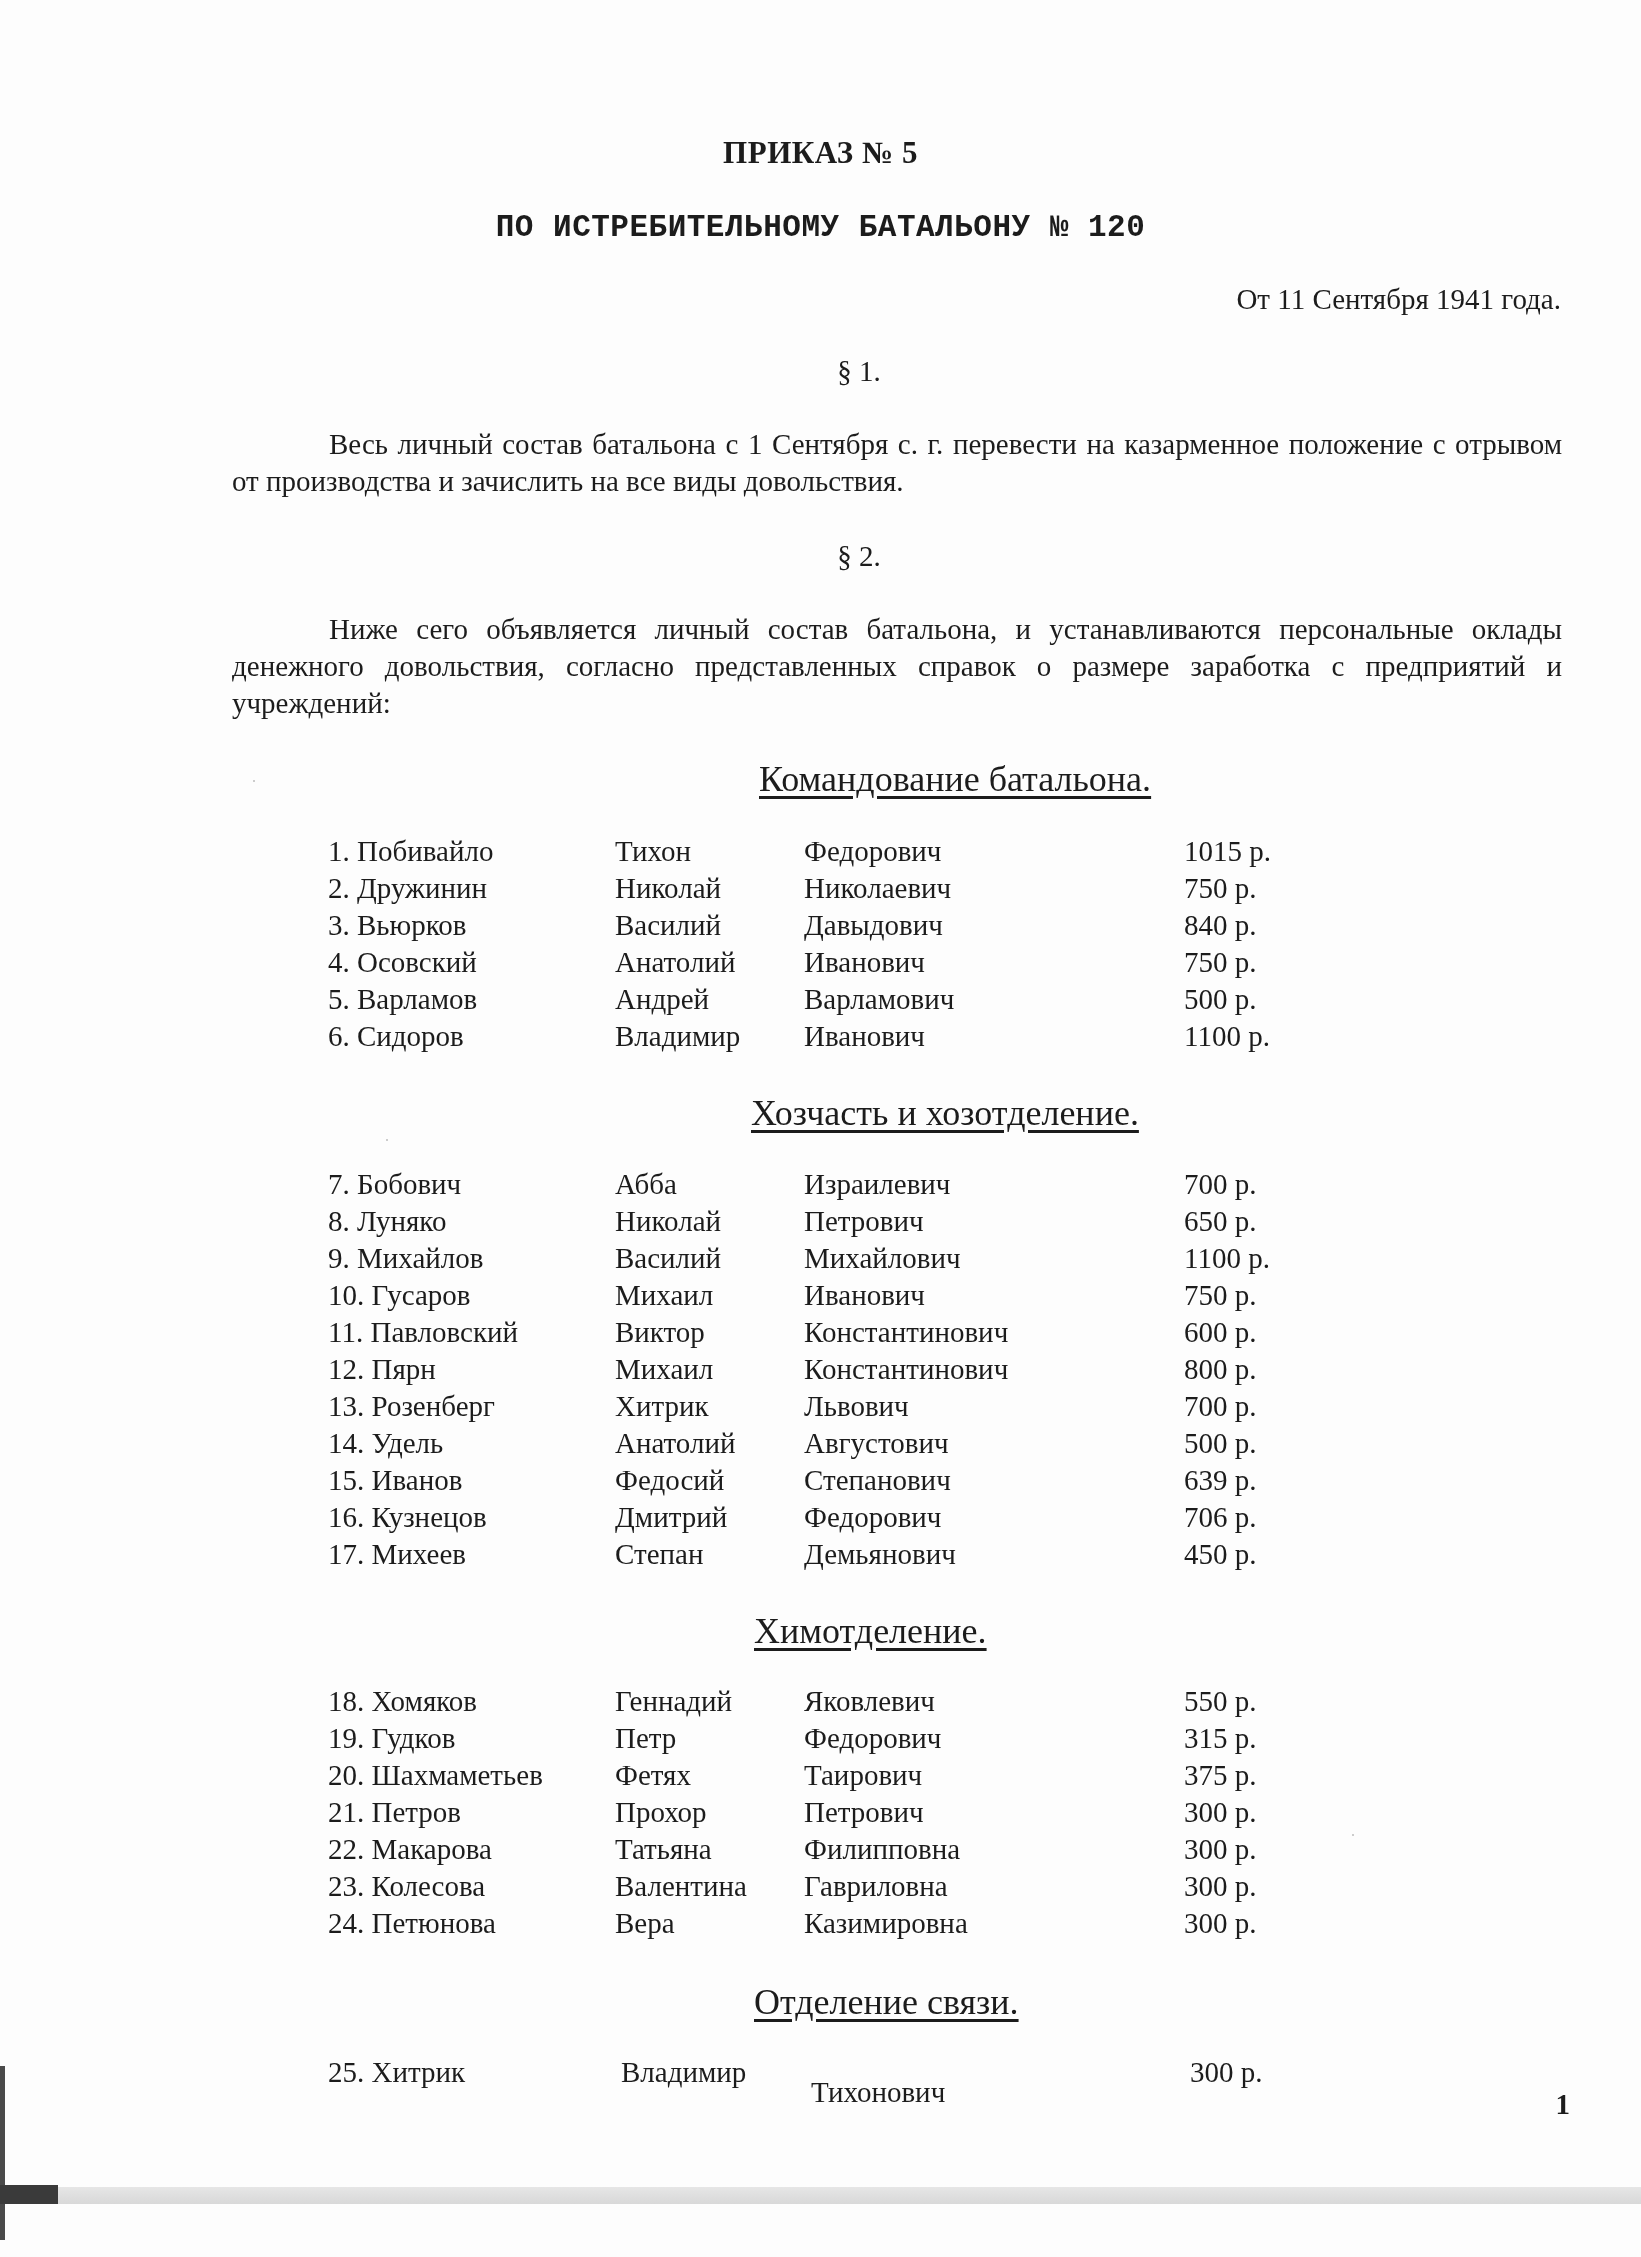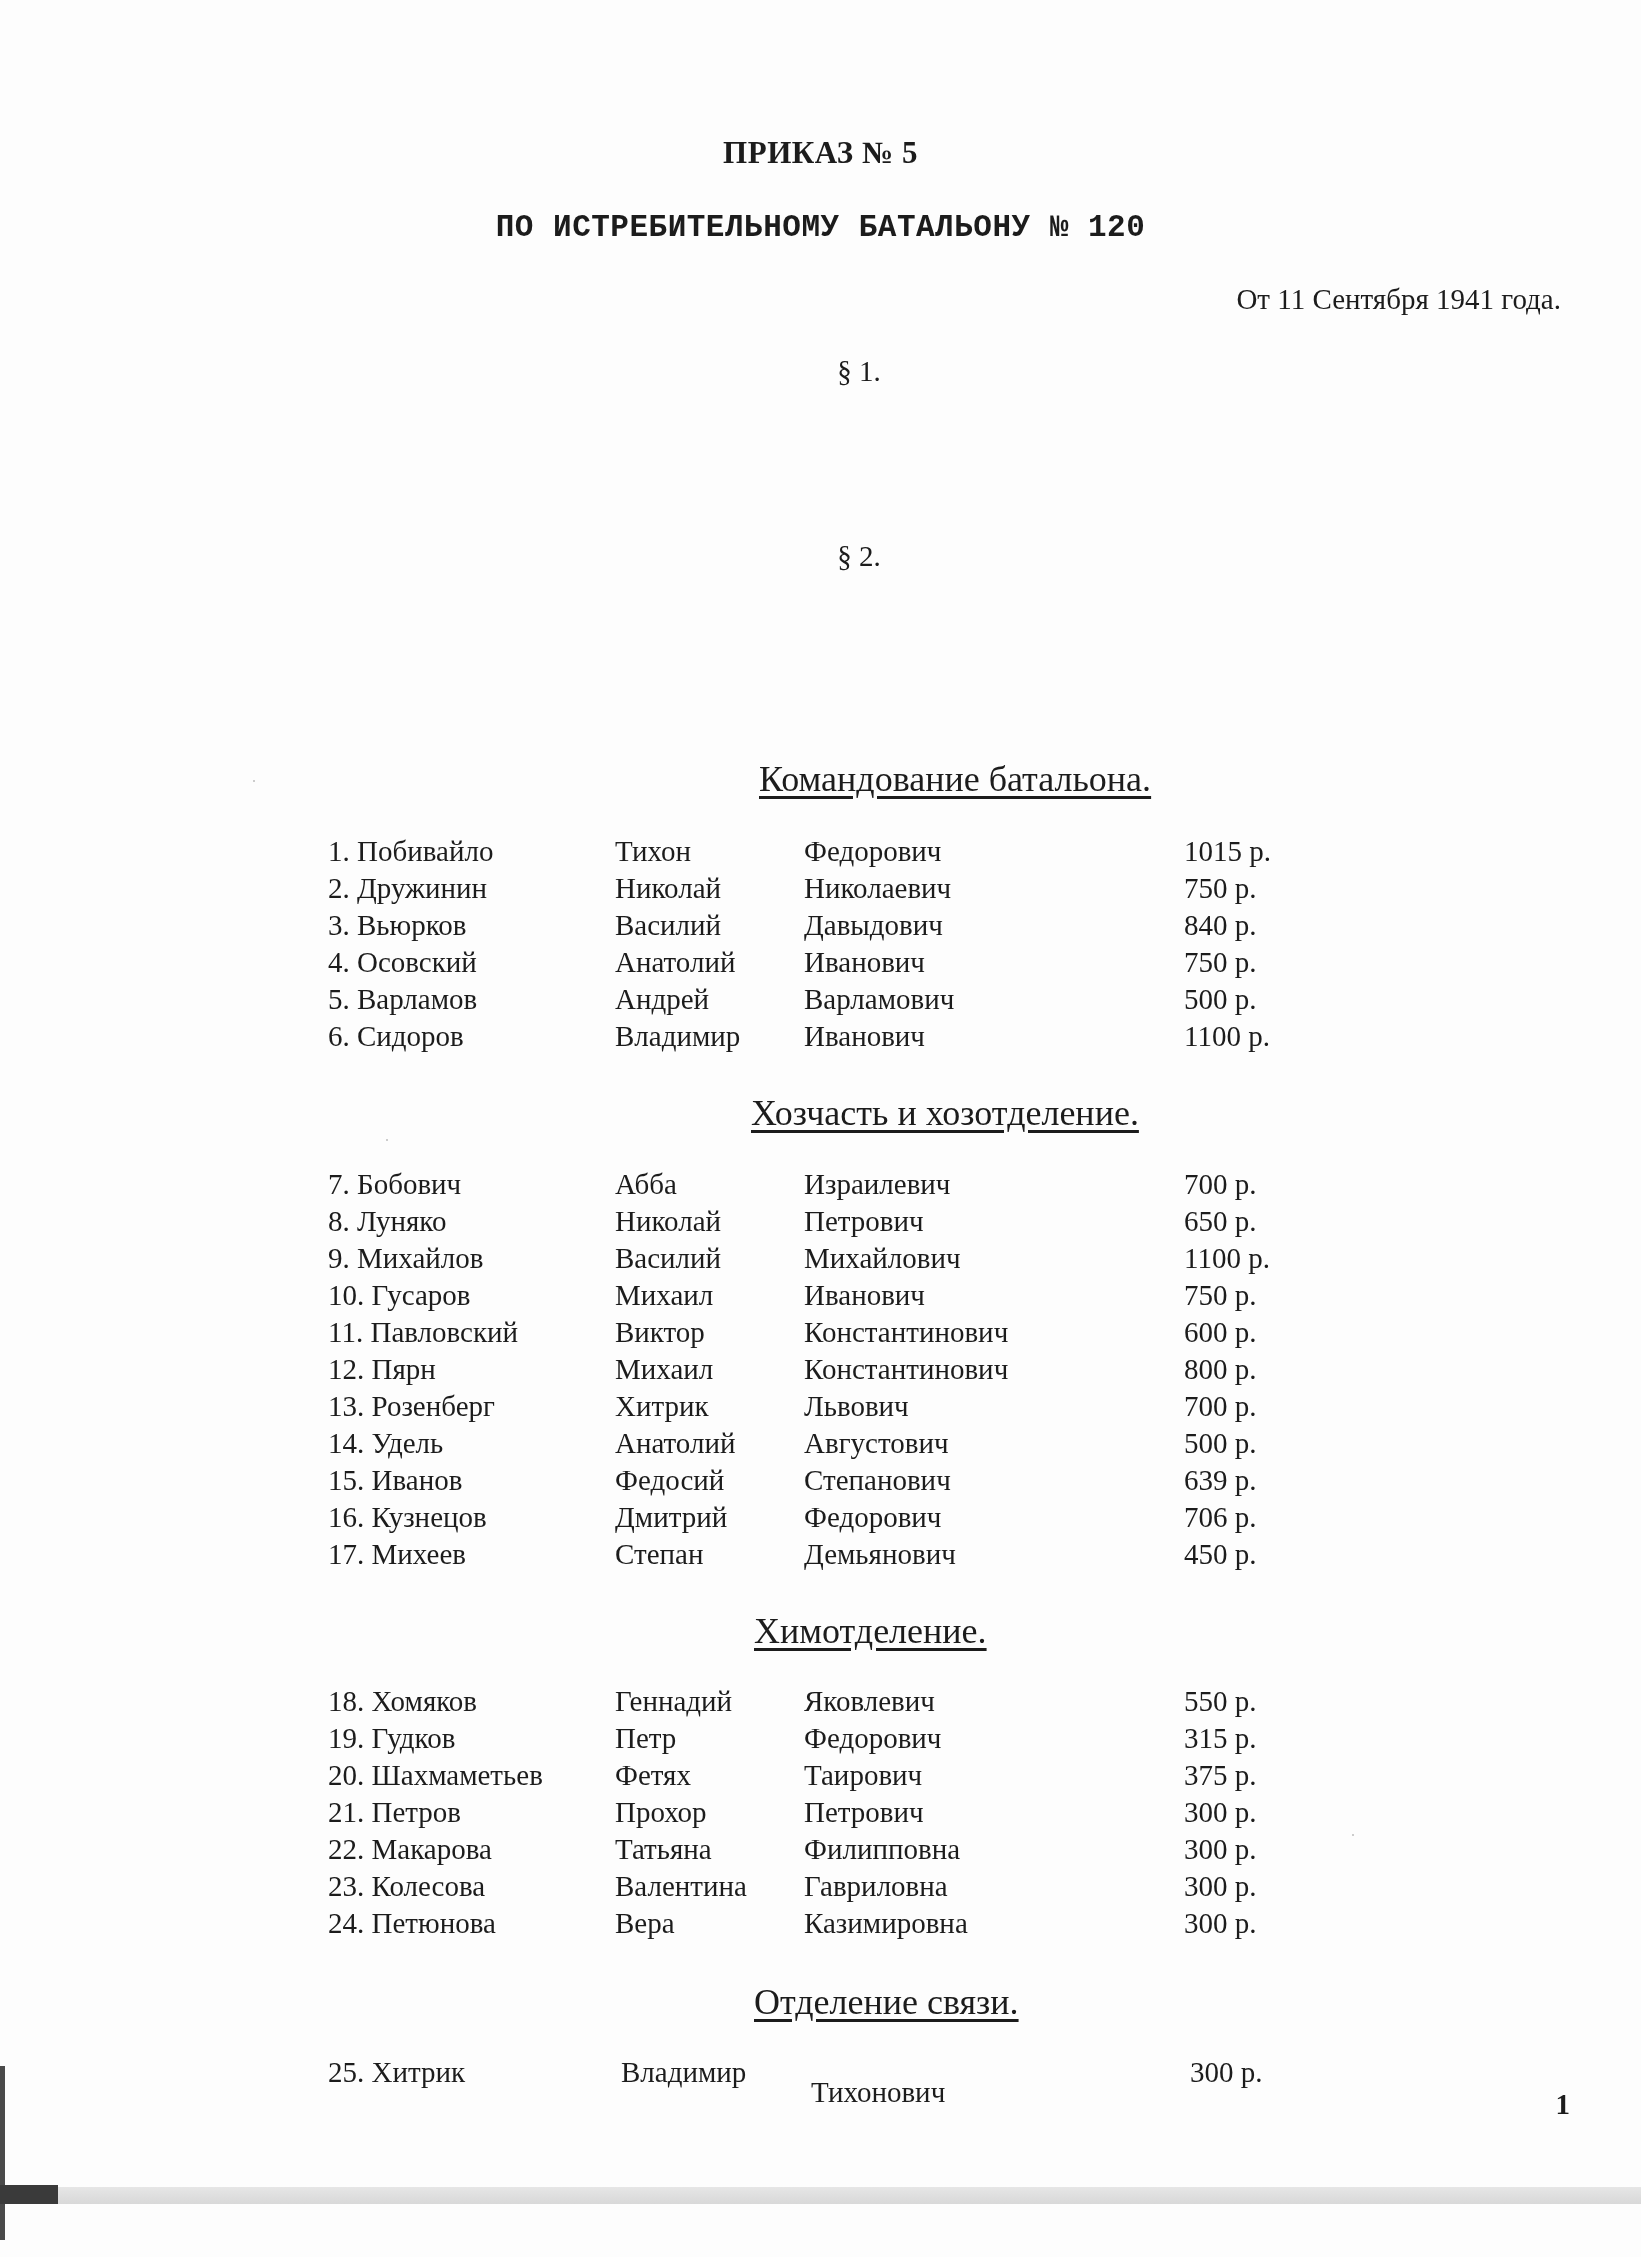--- a/index.html
+++ b/index.html
@@ -128,22 +128,24 @@
 </head>
 <body>
 
 <div class="page">
 
   <div class="title t1">ПРИКАЗ  № 5</div>
   <div class="title t2">ПО  ИСТРЕБИТЕЛЬНОМУ  БАТАЛЬОНУ  № 120</div>
   <div class="date">От  11 Сентября 1941 года.</div>
 
   <div class="par p1">§ 1.</div>
+  <div class="body-text b1">Весь личный состав батальона с 1 Сентября  с. г.  перевести  на казарменное положение с отрывом от производства и зачислить на все виды довольствия.</div>
 
   <div class="par p2">§ 2.</div>
+  <div class="body-text b2">Ниже сего объявляется личный состав батальона, и устанавливаются персональные оклады денежного довольствия, согласно представленных справок о размере заработка с предприятий и  учреждений:</div>
 
   <div class="section-title s1">Командование батальона.</div>
   <div class="roster r1">
       <div class="row">
         <span class="c1"><span>1.</span> <span>Побивайло</span></span>
         <span class="c2">Тихон</span>
         <span class="c3">Федорович</span>
         <span class="c4">1015 р.</span>
       </div>
       <div class="row">

